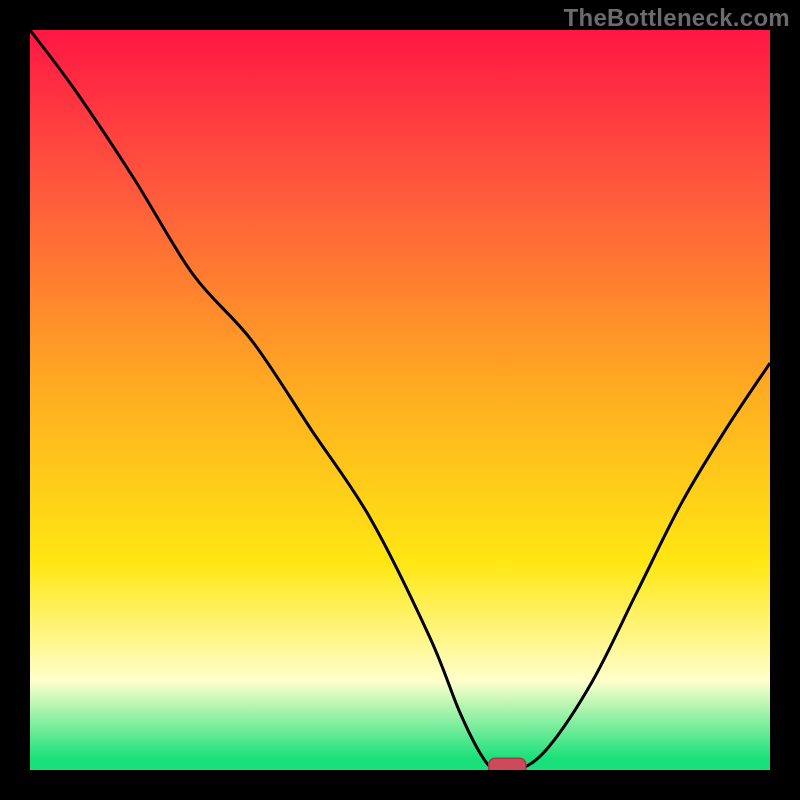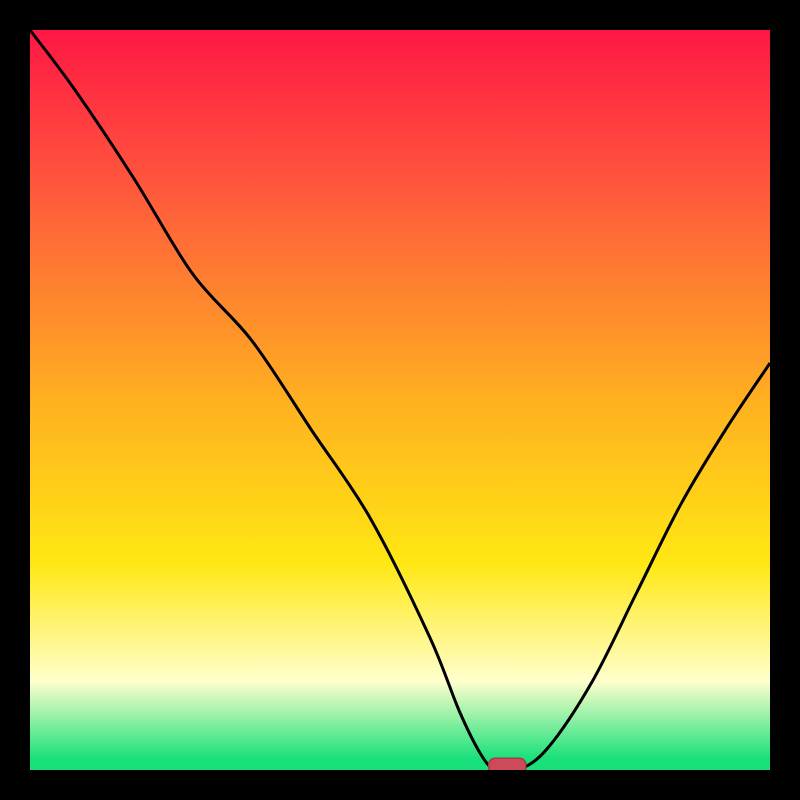--- a/index.html
+++ b/index.html
@@ -56,13 +56,14 @@
             <stop offset="98.5%" stop-color="#19e07a"></stop>
             <stop offset="100%" stop-color="#19e07a"></stop>
           </linearGradient>
       </defs>
       <rect id="grad-rect" x="0" y="0" width="740" height="740" fill="url(#bg-grad)"></rect>
       <path id="curve-path" fill="none" stroke-width="3" d="M 0 0 C 7.3999999999999995 9.866666666666655, 27.13333333333333 34.53333333333326, 44.4 59.19999999999993 C 61.66666666666667 83.8666666666666, 83.86666666666667 117.16666666666666, 103.60000000000001 148 C 123.33333333333334 178.83333333333334, 143.0666666666667 217.06666666666666, 162.8 244.2 C 182.53333333333333 271.3333333333333, 202.26666666666668 284.90000000000003, 222 310.8 C 241.73333333333332 336.7, 261.46666666666664 370, 281.2 399.59999999999997 C 300.93333333333334 429.19999999999993, 320.6666666666667 453.8666666666667, 340.40000000000003 488.4 C 360.1333333333334 522.9333333333333, 384.8 574.7333333333333, 399.6 606.8 C 414.40000000000003 638.8666666666666, 420.56666666666666 661.0666666666666, 429.2 680.8 C 437.8333333333333 700.5333333333333, 445.2333333333333 715.3333333333334, 451.4 725.2 C 457.56666666666666 735.0666666666667, 460.0333333333333 737.5333333333333, 466.2 740 C 472.3666666666667 742.4666666666667, 479.7666666666667 743.7, 488.40000000000003 740 C 497.03333333333336 736.3, 505.6666666666667 732.5999999999999, 518 717.8 C 530.3333333333334 703, 547.6 677.1, 562.4 651.2 C 577.1999999999999 625.3000000000001, 592 592, 606.8 562.4 C 621.5999999999999 532.8, 636.4000000000001 500.73333333333335, 651.2 473.6 C 666 446.4666666666667, 680.8 423.0333333333333, 695.5999999999999 399.59999999999997 C 710.3999999999999 376.16666666666663, 732.6 344.09999999999997, 740 332.99999999999994" stroke="#000000"></path>
       <rect id="marker-rect" rx="6" ry="6" x="458.8" y="728.16" width="37" height="16.28" fill="#cc4a5a" stroke="#a83a48" stroke-width="1.5"></rect>
     </svg>
   </div>
 
+  <div class="watermark">TheBottleneck.com</div>
 </div>
 
 </body></html>

